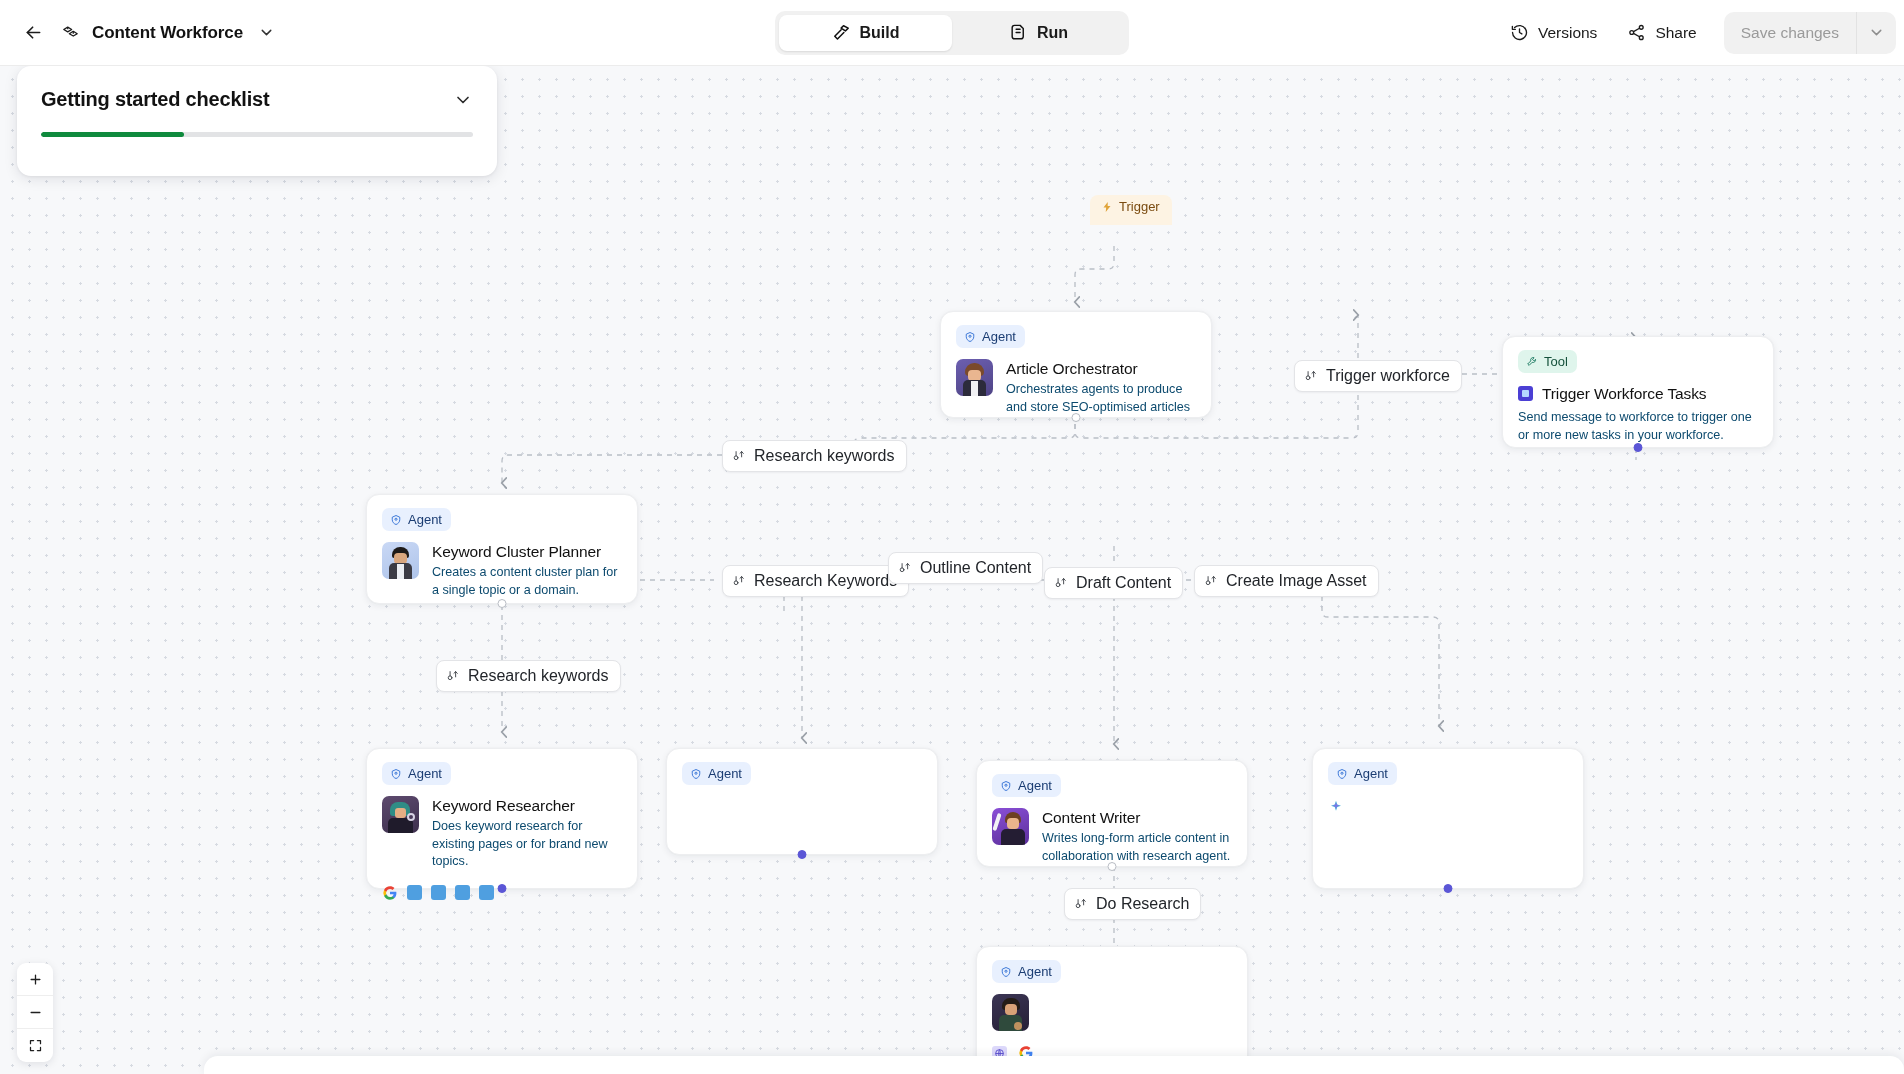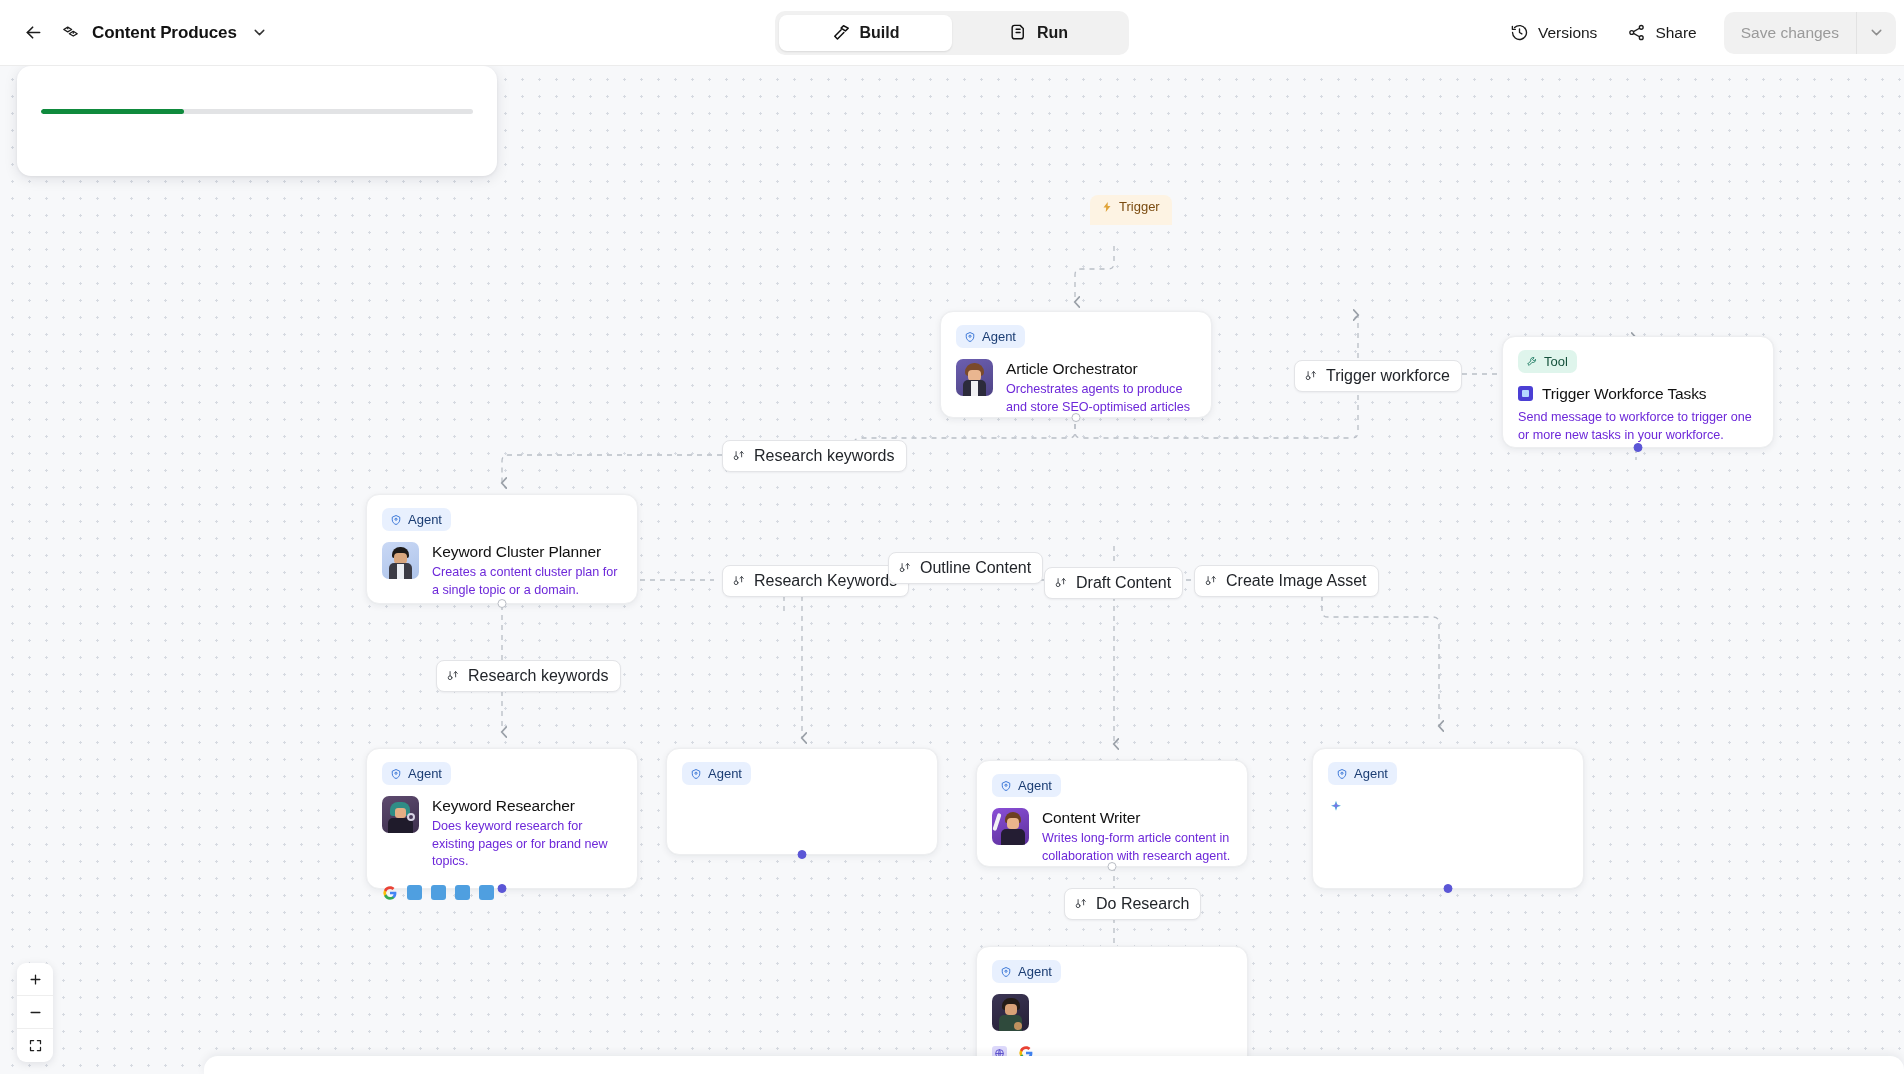--- a/index.html
+++ b/index.html
@@ -111,21 +111,21 @@
   }
   .badge-agent { background: #e8f0fe; color: #1b3d73; }
   .badge-tool  { background: #dff5ec; color: #14513b; }
 
   .node-body { display: flex; gap: 13px; }
   .avatar {
     width: 37px; height: 37px; border-radius: 7px; flex: none;
     background-size: cover; image-rendering: pixelated; position: relative; overflow: hidden;
   }
   .node-title { font-size: 15.5px; color: #111; letter-spacing: -0.1px; line-height: 1.25; }
-  .node-desc  { font-size: 12.6px; color: #6d28d9; line-height: 1.38; margin-top: 3px; }
+  .node-desc  { font-size: 12.6px; color: #0c4a6e; line-height: 1.38; margin-top: 3px; }
 
   .port {
     position: absolute; width: 9px; height: 9px; border-radius: 50%;
     background: #fff; border: 1.4px solid #b9bdc4;
     left: 50%; transform: translateX(-50%);
   }
   .port-bottom { bottom: -5px; }
   .port.filled { background: #5b56d6; border-color: #5b56d6; }
 
   
@@ -186,21 +186,21 @@
         </svg>
     </div>
     <span class="icon-btn" style="width:24px;height:24px">
       <svg width="19" height="19" viewBox="0 0 24 24" fill="none" stroke="#1c1c1c" stroke-width="1.6" stroke-linejoin="round">
           <path d="M3.5 8.2l5-3 5 3-5 3z"></path>
           <path d="M10.5 13.5l5-3 5 3-5 3z"></path>
           <path d="M8.5 5.2V8"></path>
           <path d="M15.5 10.5v3"></path>
         </svg>
     </span>
-    <span id="project-title">Content Produces</span>
+    <span id="project-title">Content Workforce</span>
     <span class="chev icon-btn" style="width:26px;height:26px">
       <svg width="17" height="17" viewBox="0 0 24 24" fill="none" stroke="currentColor" stroke-width="2" stroke-linecap="round" stroke-linejoin="round">
           <path d="M6 9l6 6 6-6"></path>
         </svg>
     </span>
   </div>
 
   <div id="mode-switch">
     <div class="mode-btn active">
       <span style="display:flex">
@@ -299,20 +299,28 @@
       <path d="M1322,530 L1322,545 Q1322,551 1328,551 L1433,551 Q1439,551 1439,557 L1439,660" marker-end="url(#arw)"></path>
 
       <path d="M1114,800 L1114,822"></path>
       <path d="M1114,852 L1114,888" marker-end="url(#arw)"></path>
 
       <path d="M1184,514 L1205,514" stroke="none"></path>
     </g>
   </svg>
 
   <div id="checklist">
+    <div id="checklist-head">
+      <span id="checklist-title">Getting started checklist</span>
+      <span id="checklist-caret">
+        <svg width="20" height="20" viewBox="0 0 24 24" fill="none" stroke="currentColor" stroke-width="2" stroke-linecap="round" stroke-linejoin="round">
+            <path d="M6 9l6 6 6-6"></path>
+          </svg>
+      </span>
+    </div>
     <div id="progress-track">
       <div id="progress-fill" style="width:33%"></div>
     </div>
   </div>
 
   <div id="trigger-tab">
     <span style="display:flex">
       <svg width="12" height="12" viewBox="0 0 24 24" fill="#e0a43a" stroke="none">
           <path d="M13.5 2L5 13h5.3L9.5 22 19 10h-5.6z"></path>
         </svg>

